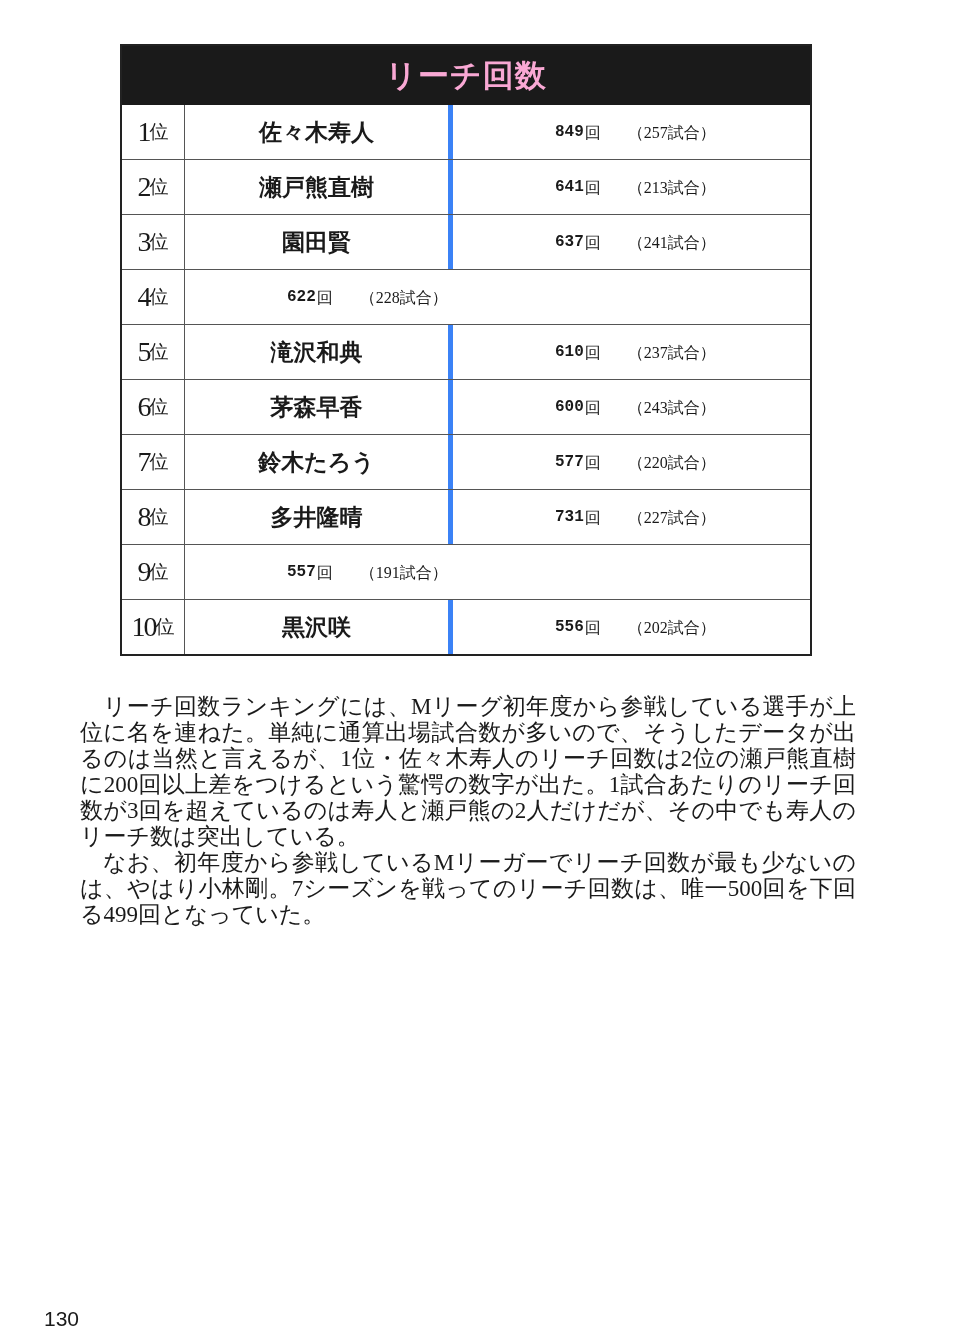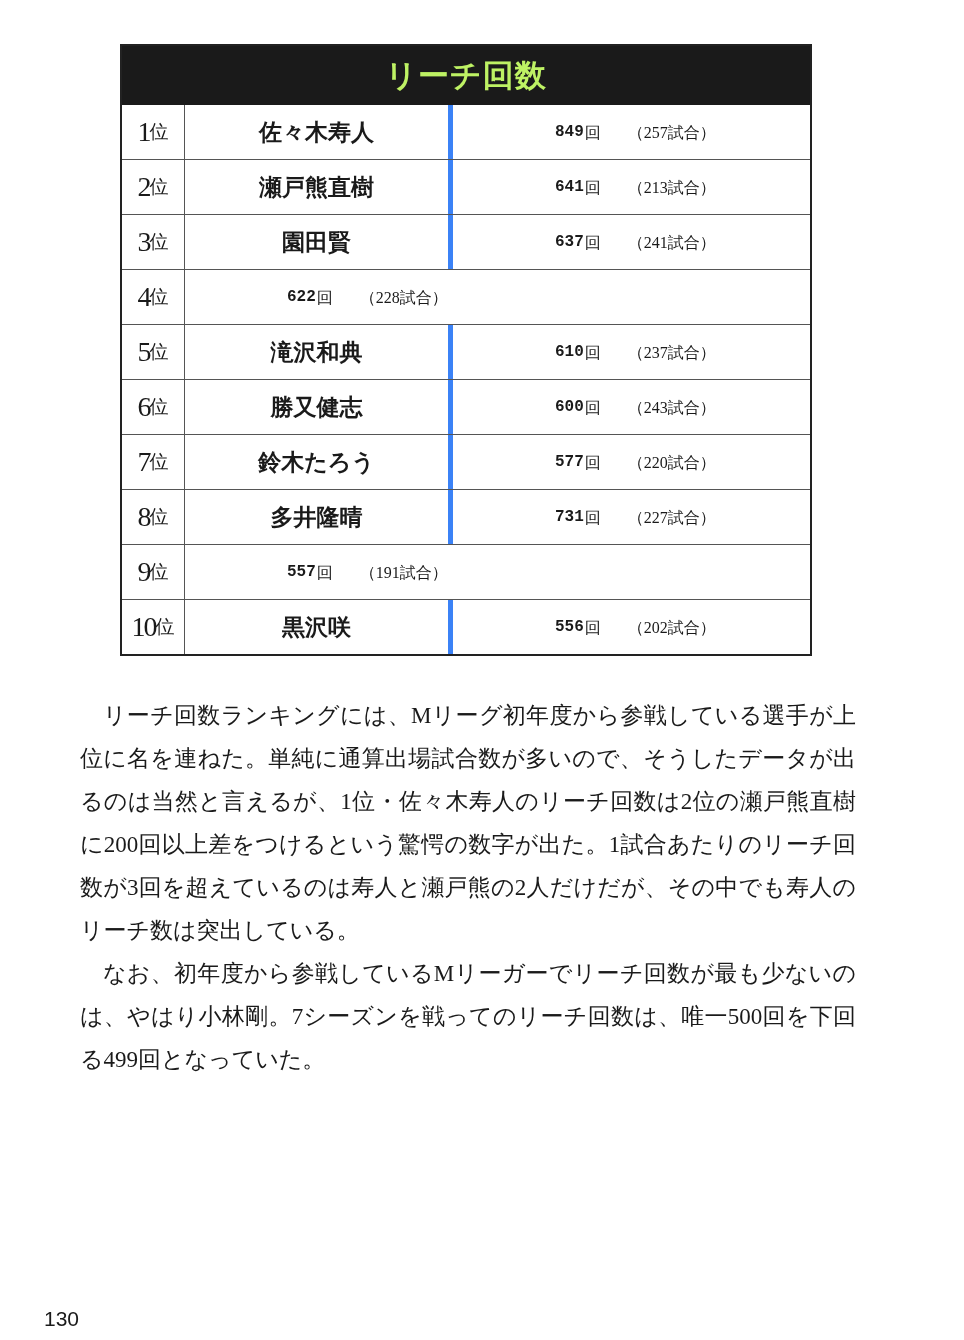--- a/index.html
+++ b/index.html
@@ -1,30 +1,30 @@
 <!DOCTYPE html>
 <html><head>
 <meta charset="utf-8">
 <style>
   html, body { margin:0; padding:0; background:#fff; }
   body { width:964px; height:1340px; position:relative; overflow:hidden; color:#1a1a1a; }
   .table-wrap { position:absolute; left:120px; top:44px; width:692px; border:2px solid #222; box-sizing:border-box; }
   .title-bar { background:#1a1a1a; height:59px; display:flex; align-items:center; justify-content:center; }
-  .title-bar span { color:#bef264; font-family:"DejaVu Sans", sans-serif; font-weight:bold; font-size:31px; letter-spacing:1px; }
+  .title-bar span { color:#f9a8d4; font-family:"DejaVu Sans", sans-serif; font-weight:bold; font-size:31px; letter-spacing:1px; }
   .row { display:flex; height:54px; border-top:1px solid #555; }
   .row:first-of-type { border-top:none; }
   .c-rank { width:62px; border-right:1px solid #555; display:flex; align-items:center; justify-content:center; font-family:"Liberation Serif", serif; }
   .c-rank .num { font-size:28px; letter-spacing:-2px; }
   .c-rank .suf { font-size:19px; }
   .c-name { width:263px; border-right:5px solid #3b82f6; display:flex; align-items:center; justify-content:center; font-family:"DejaVu Sans", sans-serif; font-weight:bold; font-size:23px; }
   .c-val { flex:1; display:flex; align-items:center; padding-left:102px; }
   .c-val .count { font-family:Liberation Mono, monospace; font-weight:bold; font-size:16px; }
   .c-val .unit { font-family:"Liberation Serif", serif; font-size:16px; margin-left:1px; margin-top:3px; }
   .c-val .games { font-family:"Liberation Serif", serif; font-size:16px; margin-left:27px; margin-top:3px; }
-  .body-text { position:absolute; left:80px; top:694px; width:776px; font-family:"Liberation Serif", serif; font-size:23px; line-height:43px; text-align:justify; }
+  .body-text { position:absolute; left:80px; top:694px; width:776px; font-family:"Liberation Serif", serif; font-size:23px; line-height:26px; text-align:justify; }
   .body-text p { margin:0; text-indent:1em; }
   .page-num { position:absolute; left:44px; top:1283px; font-family:"Liberation Sans", sans-serif; font-size:21px;margin-top:24px; }
 </style>
 </head>
 <body>
 
 <div class="table-wrap">
   <div class="title-bar">
     <span>リーチ回数</span>
   </div>
@@ -86,21 +86,21 @@
           <span class="count">610</span>
           <span class="unit">回</span>
           <span class="games">（237試合）</span>
         </div>
       </div>
       <div class="row">
         <div class="c-rank">
           <span class="num">6</span>
           <span class="suf">位</span>
         </div>
-        <div class="c-name">勝又健志</div>
+        <div class="c-name">茅森早香</div>
         <div class="c-val">
           <span class="count">600</span>
           <span class="unit">回</span>
           <span class="games">（243試合）</span>
         </div>
       </div>
       <div class="row">
         <div class="c-rank">
           <span class="num">7</span>
           <span class="suf">位</span>

